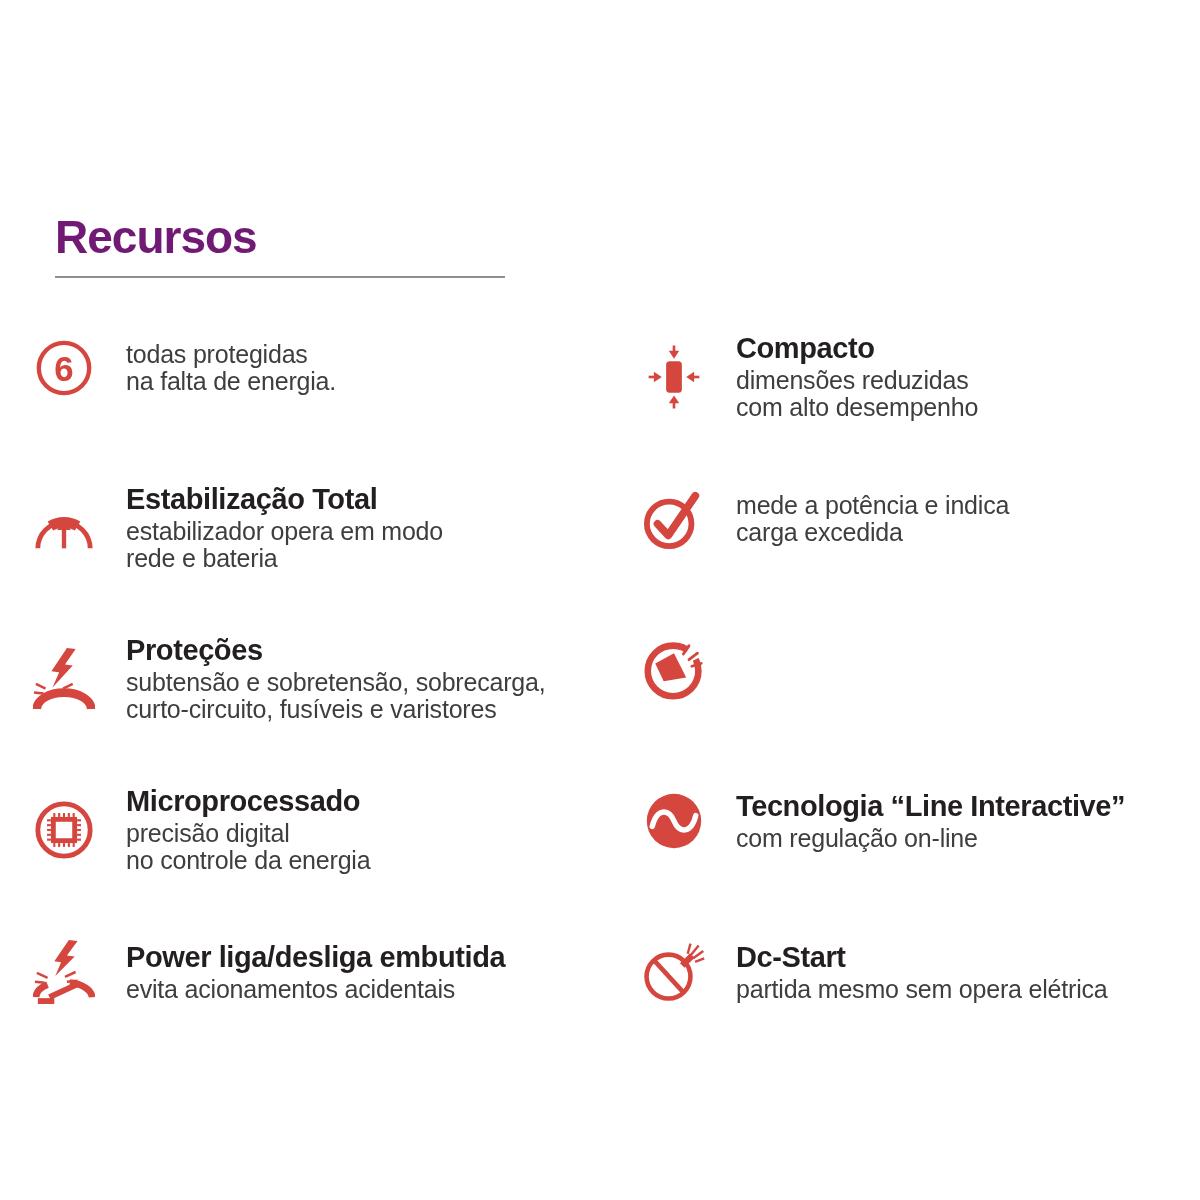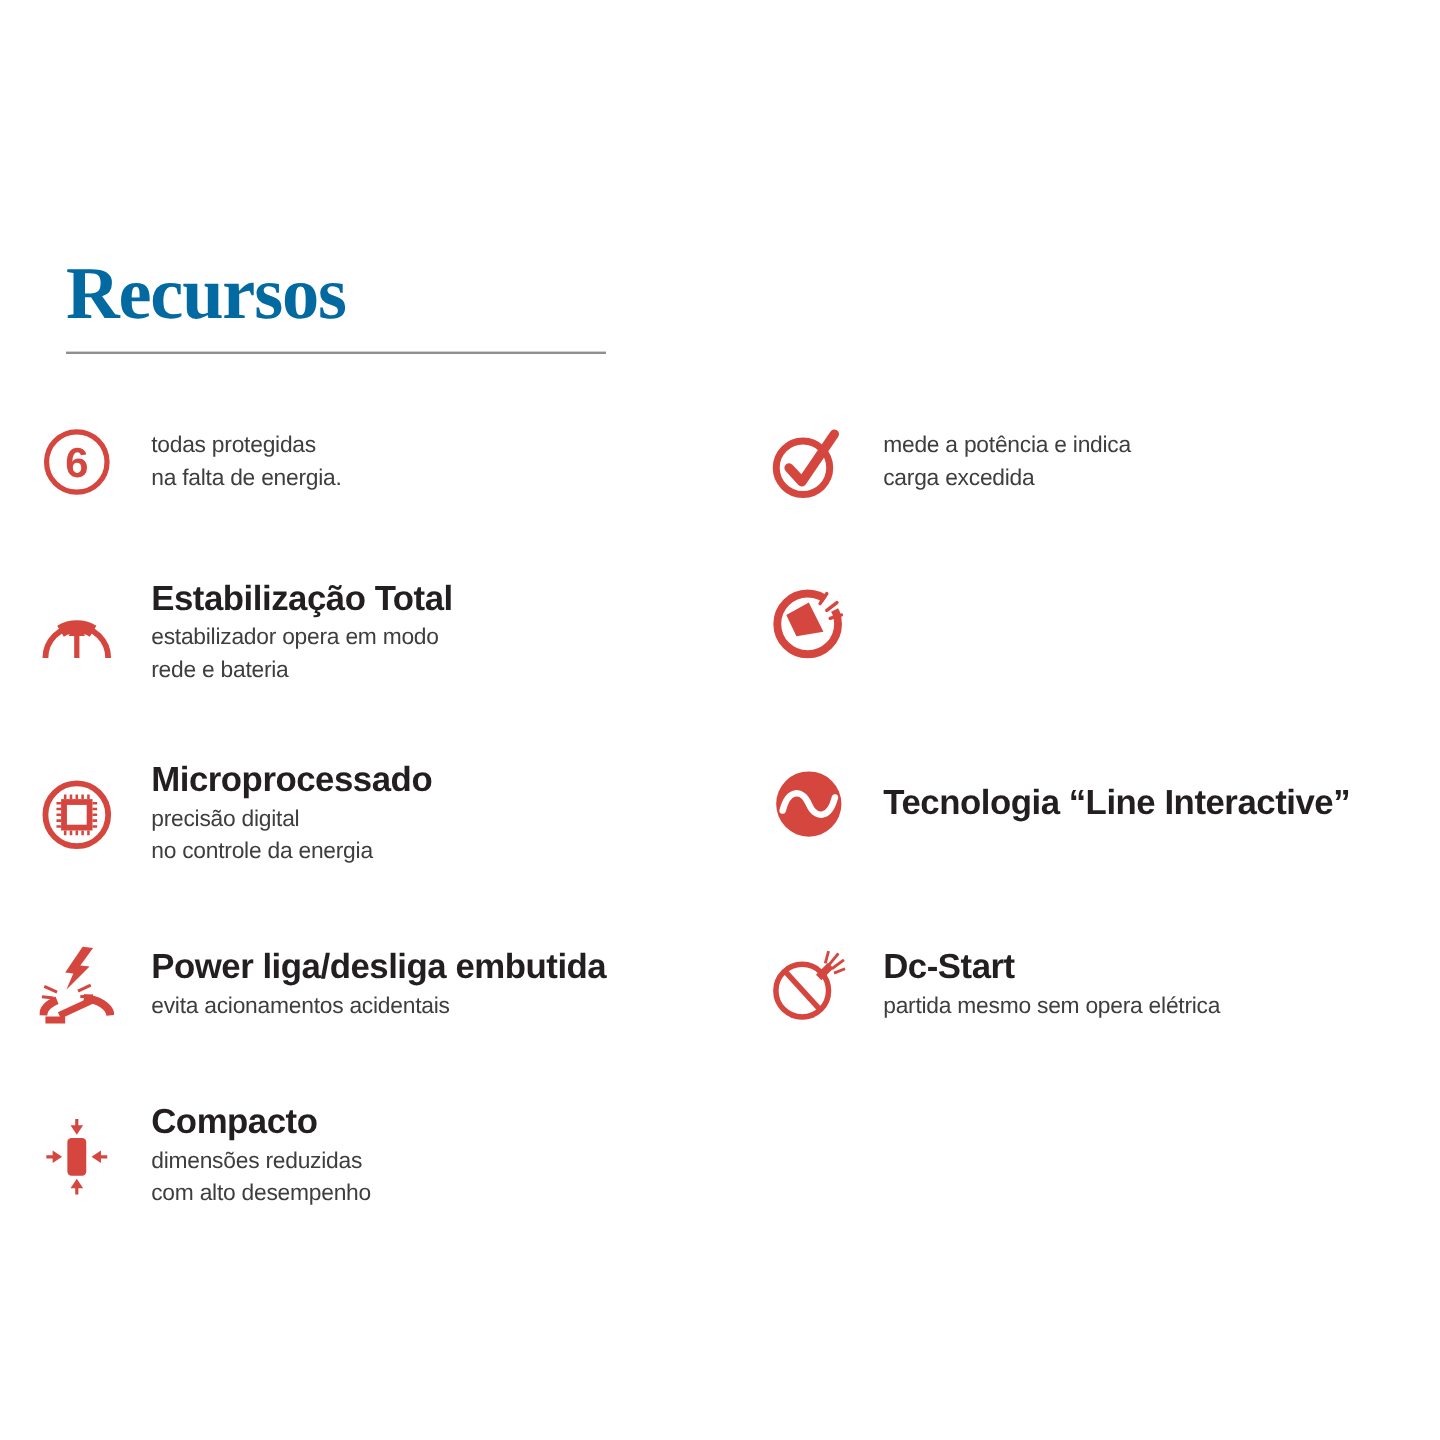--- a/index.html
+++ b/index.html
@@ -1,33 +1,33 @@
 <!DOCTYPE html>
 <html lang="pt"><head>
 <meta charset="utf-8">
 <style>
   * { margin:0; padding:0; box-sizing:border-box; }
   html,body { width:1200px; height:1200px; background:#ffffff; overflow:hidden;
               font-family:"Liberation Sans", sans-serif; }
 
   .header { margin:210px 0 0 55px; }
-  .page-title { font-size:62px; font-weight:700; color:#0369a1; letter-spacing:-1px;font-family:Liberation Serif, serif; }
+  .page-title { font-size:46px; font-weight:700; color:#701a75; letter-spacing:-1px; }
   .divider { width:450px; height:2px; background:#8f8f8f; margin-top:12px; }
 
   .features { display:grid; grid-template-columns:565px 535px; grid-auto-flow:column;
               grid-template-rows:repeat(5, auto); column-gap:45px; row-gap:62px;
               padding-left:32px; margin-top:54px; align-items:start; }
 
   .feature { display:flex; align-items:center; }
   .icon-box { width:64px; height:72px; flex:0 0 64px; margin-right:30px;
               display:flex; align-items:center; justify-content:center; }
   .feature-text { min-width:0; }
   .feature-title { font-size:29px; font-weight:700; color:#231f20;
                    letter-spacing:-0.4px; line-height:32px; margin-bottom:3px; }
-  .feature-body { font-size:19px; color:#3e3e3e; line-height:27px;
+  .feature-body { font-size:25px; color:#3e3e3e; line-height:27px;
                   letter-spacing:-0.2px; white-space:pre-line; }
 
   .st  { stroke:#d5463f; fill:none; }
   .fl  { fill:#d5463f; }
   .stw { stroke:#ffffff; fill:none; }
   svg  { display:block; }
 </style>
 </head>
 <body>
 
@@ -60,20 +60,37 @@
         <polygon class="fl" points="32,21 25,34 39,34"></polygon>
       </svg>
     </span>
     <div class="feature-text">
       <div class="feature-title">Estabilização Total</div>
       <div class="feature-body">estabilizador opera em modo
 rede e bateria</div>
     </div>
   </div>
 
+  <div class="feature">
+    <span class="icon-box">
+      <svg width="62" height="66" viewBox="0 0 64 68">
+        <path class="fl" d="M35 2 L19 26 L27 27 L20 43 L41 20 L33 19 L44 3 Z"></path>
+        <line class="st" x1="13" y1="44" x2="3" y2="39" stroke-width="2.6"></line>
+        <line class="st" x1="11" y1="49" x2="1" y2="48" stroke-width="2.6"></line>
+        <line class="st" x1="31" y1="44" x2="41" y2="39" stroke-width="2.6"></line>
+        <line class="st" x1="33" y1="49" x2="43" y2="48" stroke-width="2.6"></line>
+        <path class="st" d="M4 65 A28 17 0 0 1 60 65" stroke-width="9"></path>
+      </svg>
+    </span>
+    <div class="feature-text">
+      <div class="feature-title">Proteções</div>
+      <div class="feature-body">subtensão e sobretensão, sobrecarga,
+curto-circuito, fusíveis e varistores</div>
+    </div>
+  </div>
 
   <div class="feature">
     <span class="icon-box">
       <svg width="62" height="62" viewBox="0 0 64 64">
         <circle class="st" cx="32" cy="32" r="27" stroke-width="5"></circle>
         <rect class="st" x="21" y="21" width="22" height="22" stroke-width="5"></rect>
         <g class="st" stroke-width="2.2">
           <line x1="22" y1="14.5" x2="22" y2="18.5"></line>
             <line x1="27" y1="14.5" x2="27" y2="18.5"></line>
             <line x1="32" y1="14.5" x2="32" y2="18.5"></line>
@@ -173,20 +190,21 @@
 
   <div class="feature">
     <span class="icon-box">
       <svg width="58" height="58" viewBox="0 0 64 64">
         <circle class="fl" cx="32" cy="32" r="30"></circle>
         <path class="stw" d="M8 38 C13 18 26 18 32 32 C38 46 51 46 56 26" stroke-width="6" stroke-linecap="round"></path>
       </svg>
     </span>
     <div class="feature-text">
       <div class="feature-title">Tecnologia “Line Interactive”</div>
+      <div class="feature-body">com regulação on-line</div>
     </div>
   </div>
 
   <div class="feature">
     <span class="icon-box">
       <svg width="66" height="66" viewBox="0 0 70 70">
         <circle class="st" cx="29" cy="40" r="24" stroke-width="5"></circle>
         <line class="st" x1="13" y1="22" x2="45" y2="57" stroke-width="5"></line>
         <line class="st" x1="44" y1="28" x2="55" y2="17" stroke-width="7"></line>
         <line class="st" x1="50" y1="15" x2="53" y2="4" stroke-width="2.6"></line>

